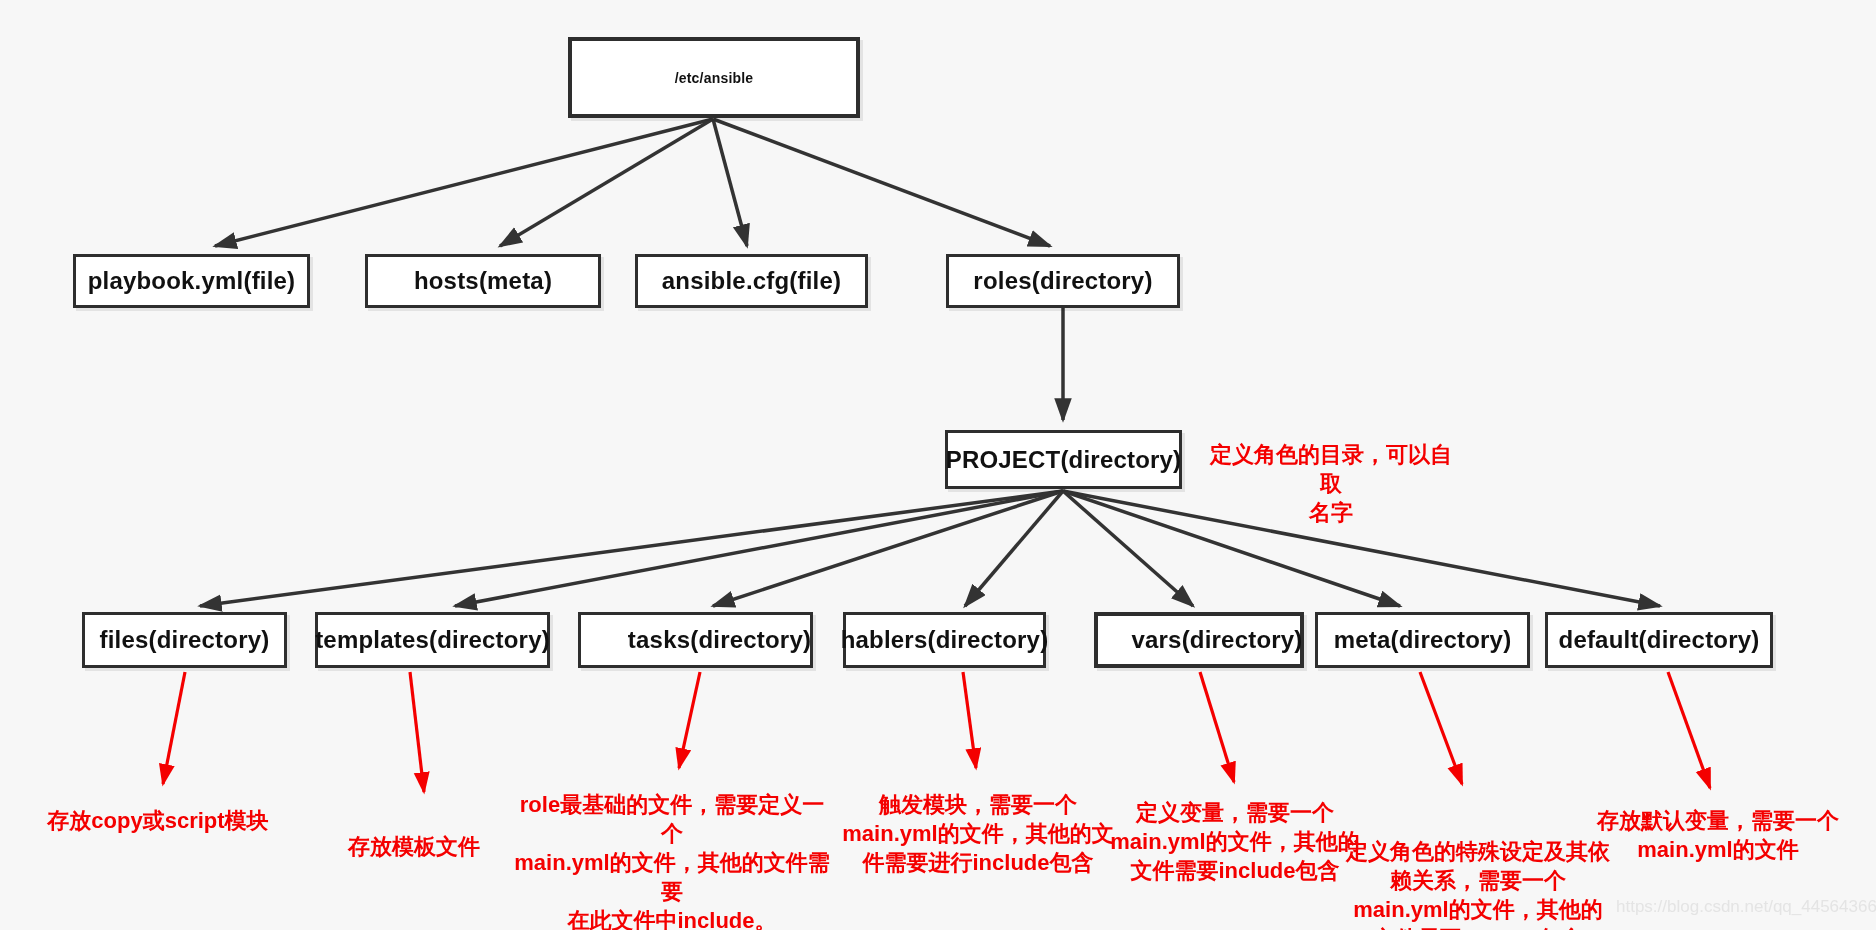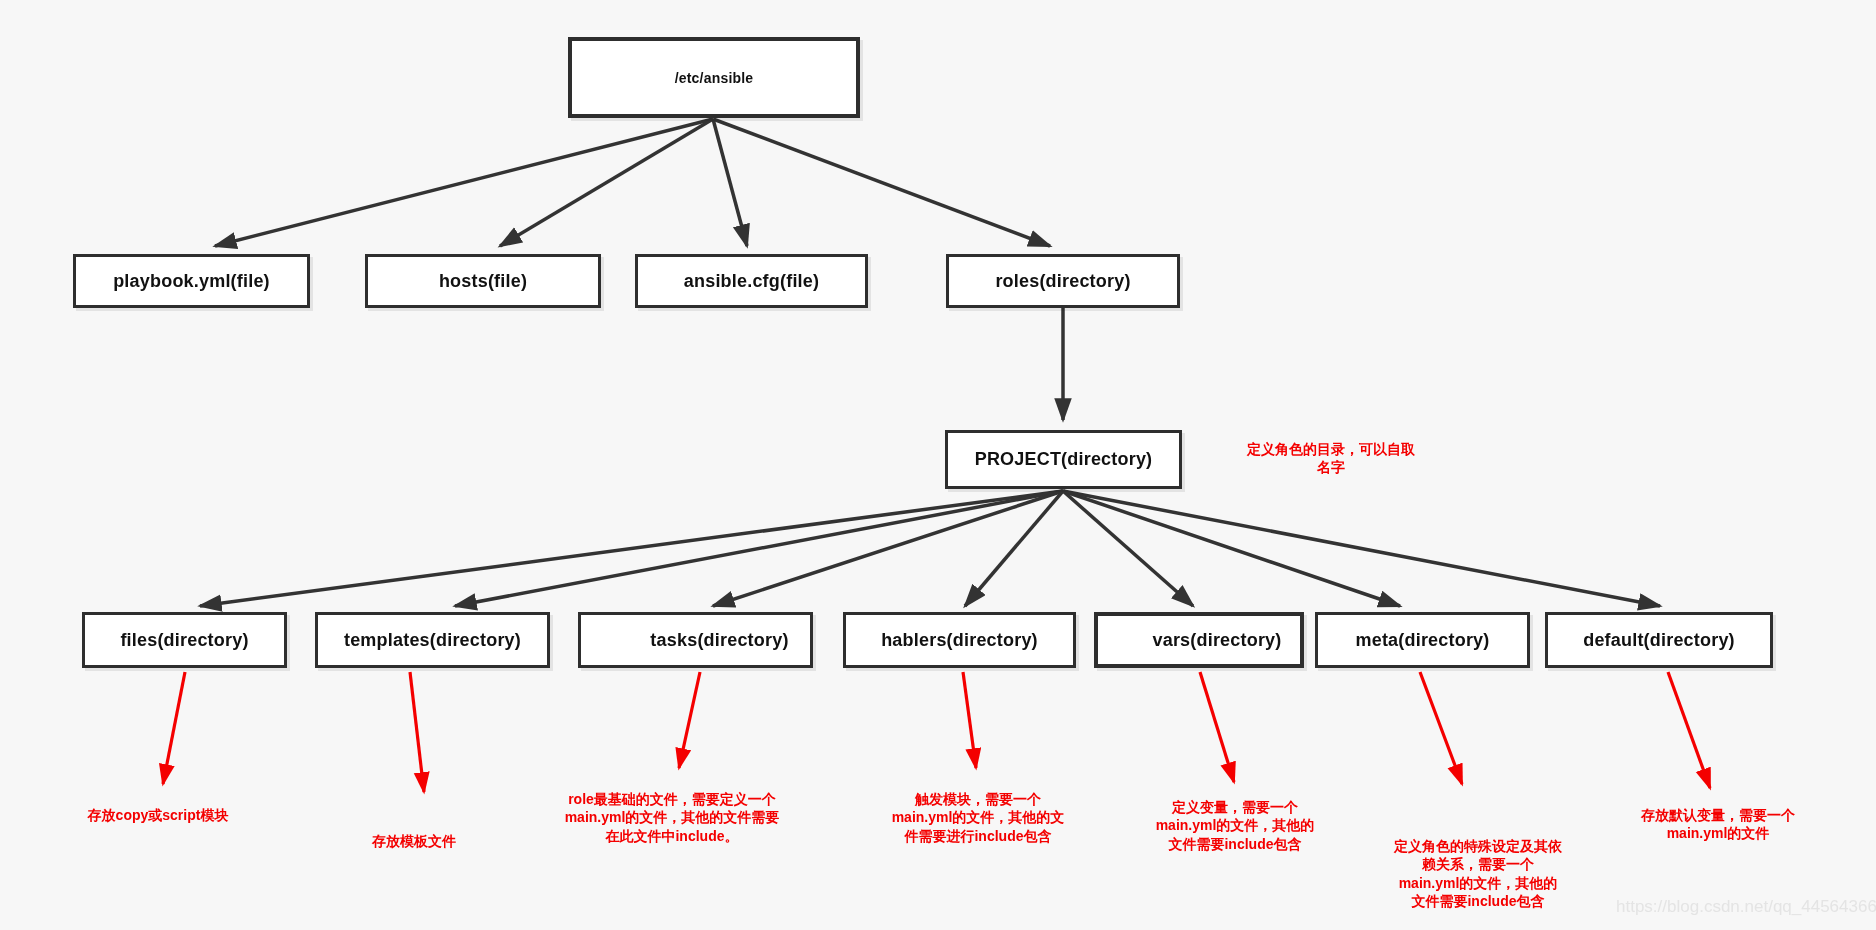--- a/index.html
+++ b/index.html
@@ -18,31 +18,31 @@
   .node{
     position:absolute;
     box-sizing:border-box;
     background:#ffffff;
     border:3px solid #2e2e2e;
     box-shadow:3px 3px 0 rgba(0,0,0,0.08);
     display:flex;
     align-items:center;
     justify-content:center;
     font-weight:bold;
-    font-size:18px;
+    font-size:24px;
     color:#111111;
     letter-spacing:0.2px;
     white-space:nowrap;
   }
   .node.root{border-width:4px;font-size:14px;}
   .note{
     position:absolute;
     color:#f40000;
     font-weight:bold;
-    font-size:14px;
+    font-size:22px;
     line-height:1.32;
     text-align:center;
     white-space:pre-line;
   }
   .watermark{
     position:absolute;
     left:1616px;
     top:897px;
     width:256px;
     color:#e4e4e4;
@@ -94,32 +94,32 @@
       <line x1="963" y1="672" x2="976" y2="768" marker-end="url(#ahR)"></line>
       <line x1="1200" y1="672" x2="1234" y2="782" marker-end="url(#ahR)"></line>
       <line x1="1420" y1="672" x2="1462" y2="784" marker-end="url(#ahR)"></line>
       <line x1="1668" y1="672" x2="1710" y2="788" marker-end="url(#ahR)"></line>
     </g>
   </svg>
 
   <div class="node root" style="left:568px;top:37px;width:292px;height:81px;">/etc/ansible</div>
 
   <div class="node" style="left:73px;top:254px;width:237px;height:54px;">playbook.yml(file)</div>
-  <div class="node" style="left:365px;top:254px;width:236px;height:54px;">hosts(file)</div>
+  <div class="node" style="left:365px;top:254px;width:236px;height:54px;">hosts(meta)</div>
   <div class="node" style="left:635px;top:254px;width:233px;height:54px;">ansible.cfg(file)</div>
   <div class="node" style="left:946px;top:254px;width:234px;height:54px;">roles(directory)</div>
 
   <div class="node" style="left:945px;top:430px;width:237px;height:59px;">PROJECT(directory)</div>
   <div class="note" style="left:1200px;top:440px;width:262px;">定义角色的目录，可以自取
 名字</div>
 
   <div class="node" style="left:82px;top:612px;width:205px;height:56px;">files(directory)</div>
   <div class="node" style="left:315px;top:612px;width:235px;height:56px;">templates(directory)</div>
   <div class="node" style="left:578px;top:612px;width:235px;height:56px;padding-left:48px;">tasks(directory)</div>
-  <div class="node" style="left:843px;top:612px;width:233px;height:56px;">hablers(directory)</div>
+  <div class="node" style="left:843px;top:612px;width:203px;height:56px;">hablers(directory)</div>
   <div class="node" style="left:1094px;top:612px;width:210px;height:56px;border-width:4px;padding-left:36px;">vars(directory)</div>
   <div class="node" style="left:1315px;top:612px;width:215px;height:56px;">meta(directory)</div>
   <div class="node" style="left:1545px;top:612px;width:228px;height:56px;">default(directory)</div>
 
   <div class="note" style="left:38px;top:806px;width:240px;">存放copy或script模块</div>
   <div class="note" style="left:314px;top:832px;width:200px;">存放模板文件</div>
   <div class="note" style="left:510px;top:790px;width:324px;">role最基础的文件，需要定义一个
 main.yml的文件，其他的文件需要
 在此文件中include。</div>
   <div class="note" style="left:816px;top:790px;width:324px;">触发模块，需要一个

